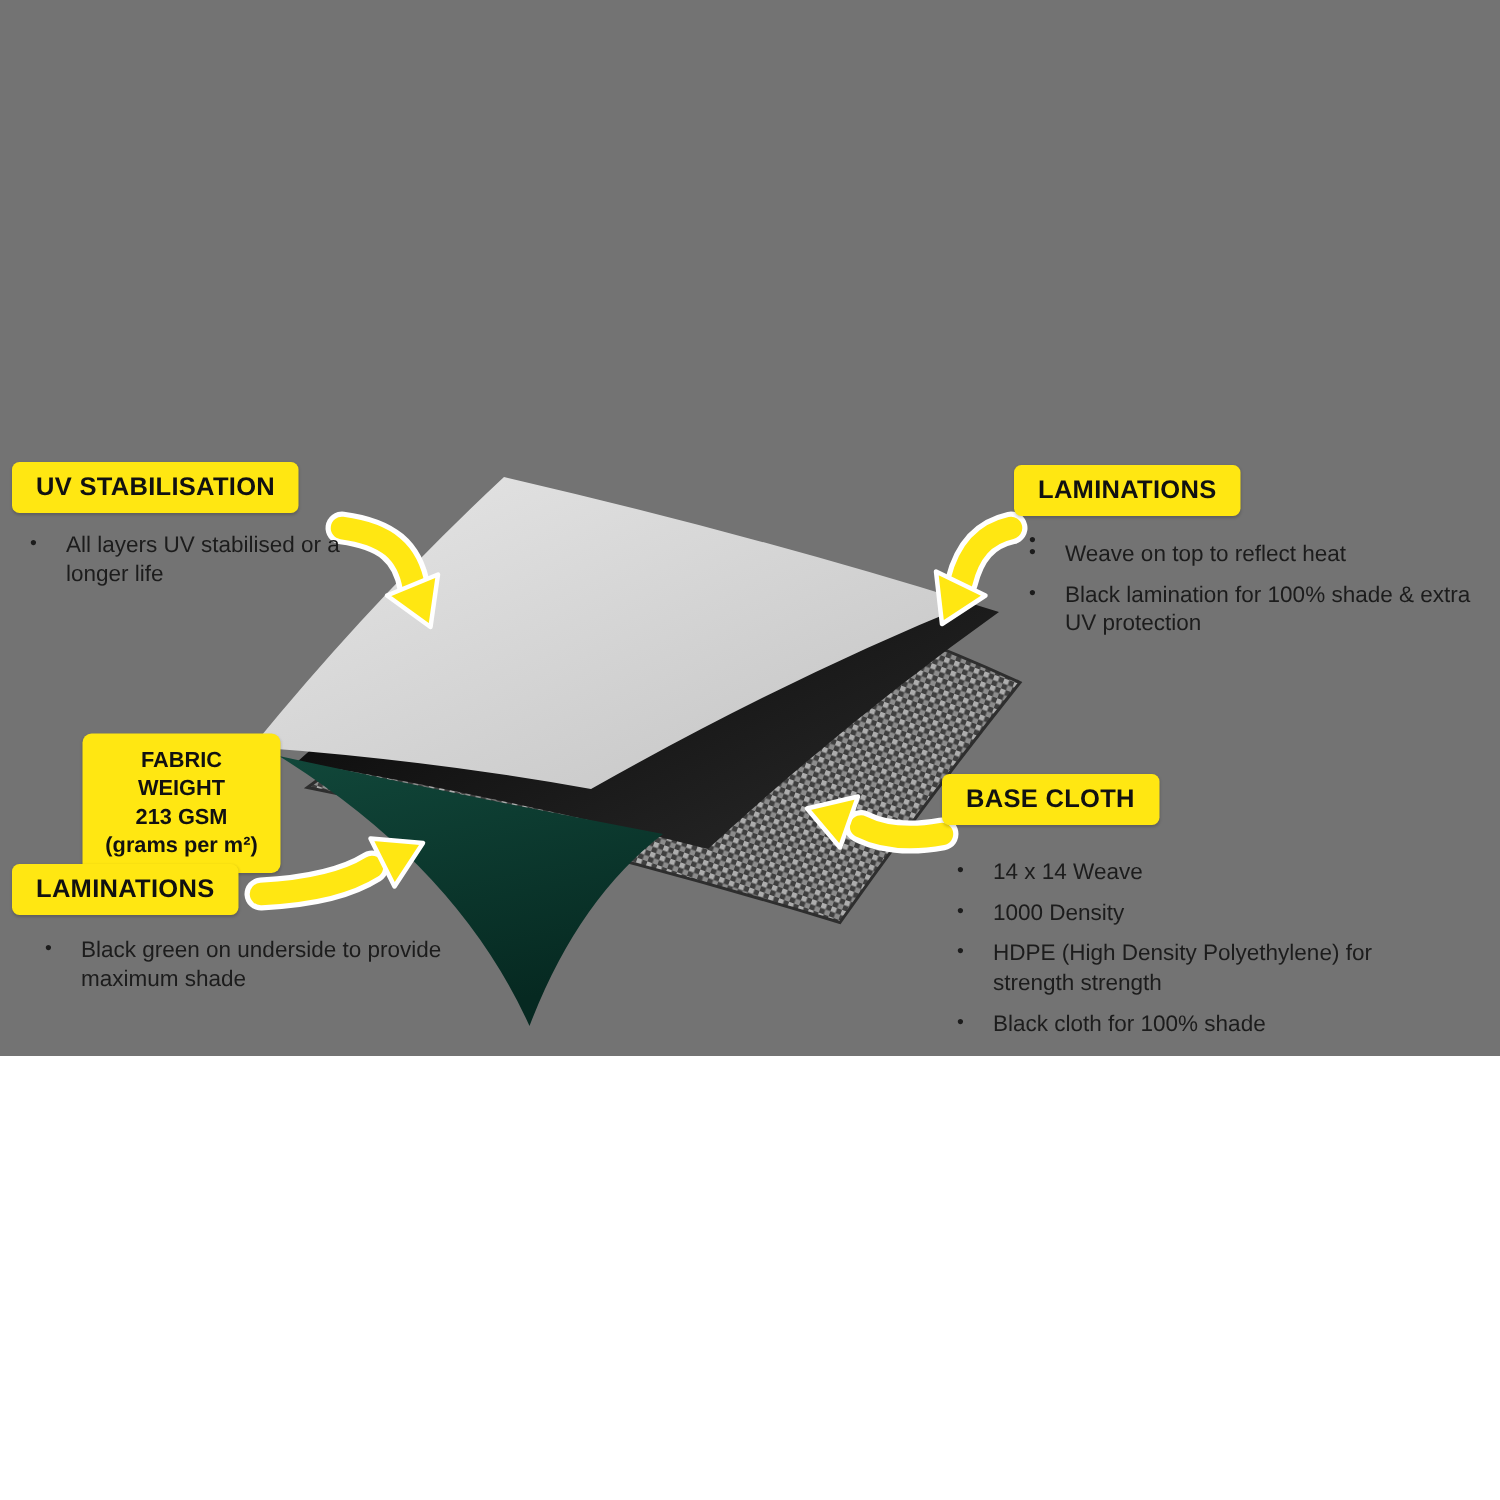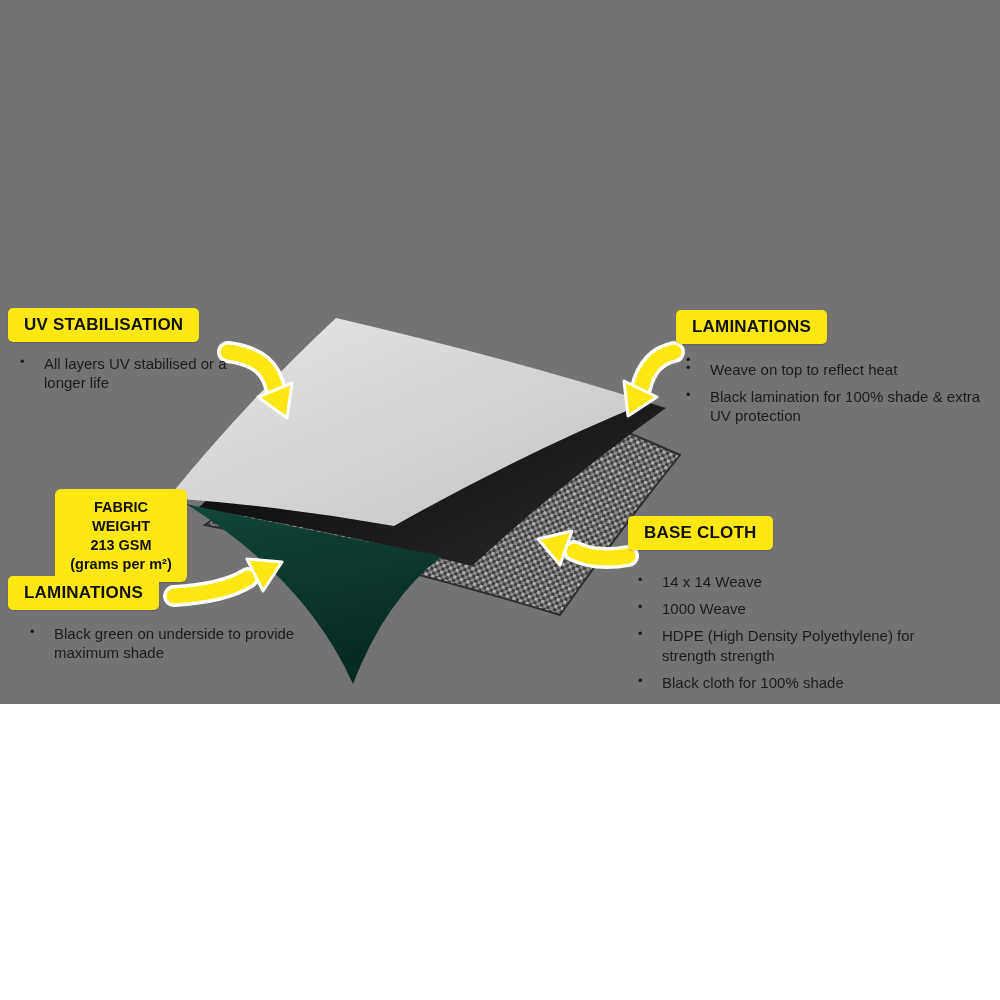--- a/index.html
+++ b/index.html
@@ -152,21 +152,21 @@
   </ul>
 
   <div class="label-box" style="left:628px;top:516px;">BASE CLOTH</div>
   <ul class="bullets" style="left:630px;top:572px;width:310px;">
     <li>
       <span class="dot">•</span>
       <span>14 x 14 Weave</span>
     </li>
     <li>
       <span class="dot">•</span>
-      <span>1000 Weave</span>
+      <span>1000 Density</span>
     </li>
     <li>
       <span class="dot">•</span>
       <span>HDPE (High Density Polyethylene) for strength strength</span>
     </li>
     <li>
       <span class="dot">•</span>
       <span>Black cloth for 100% shade</span>
     </li>
   </ul>

